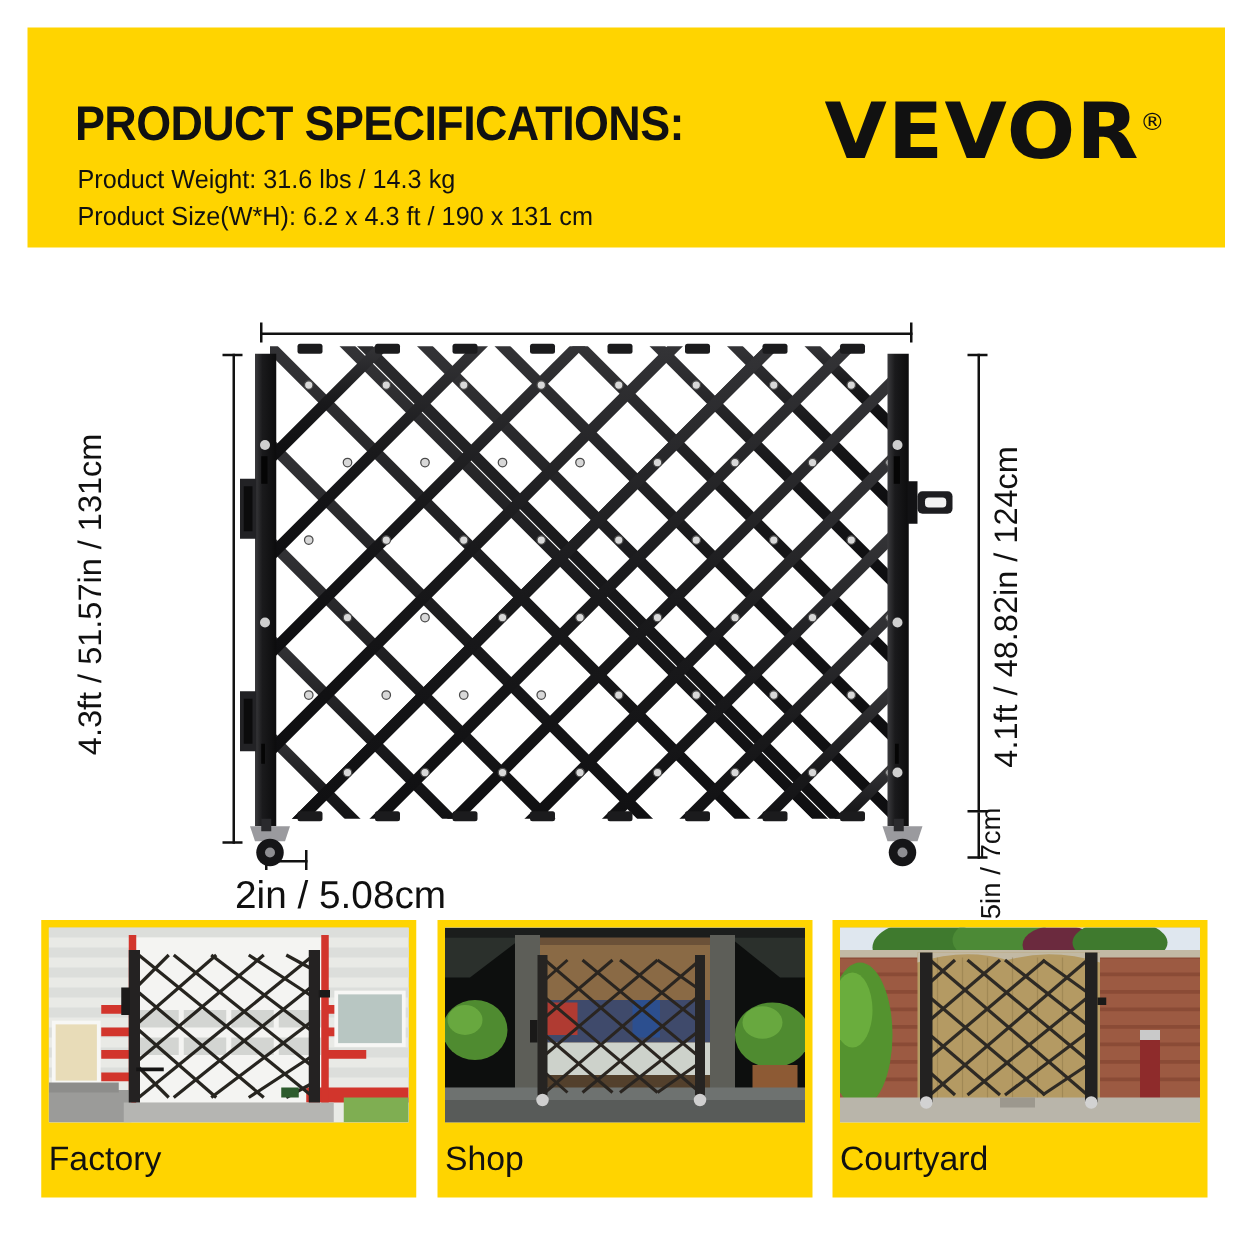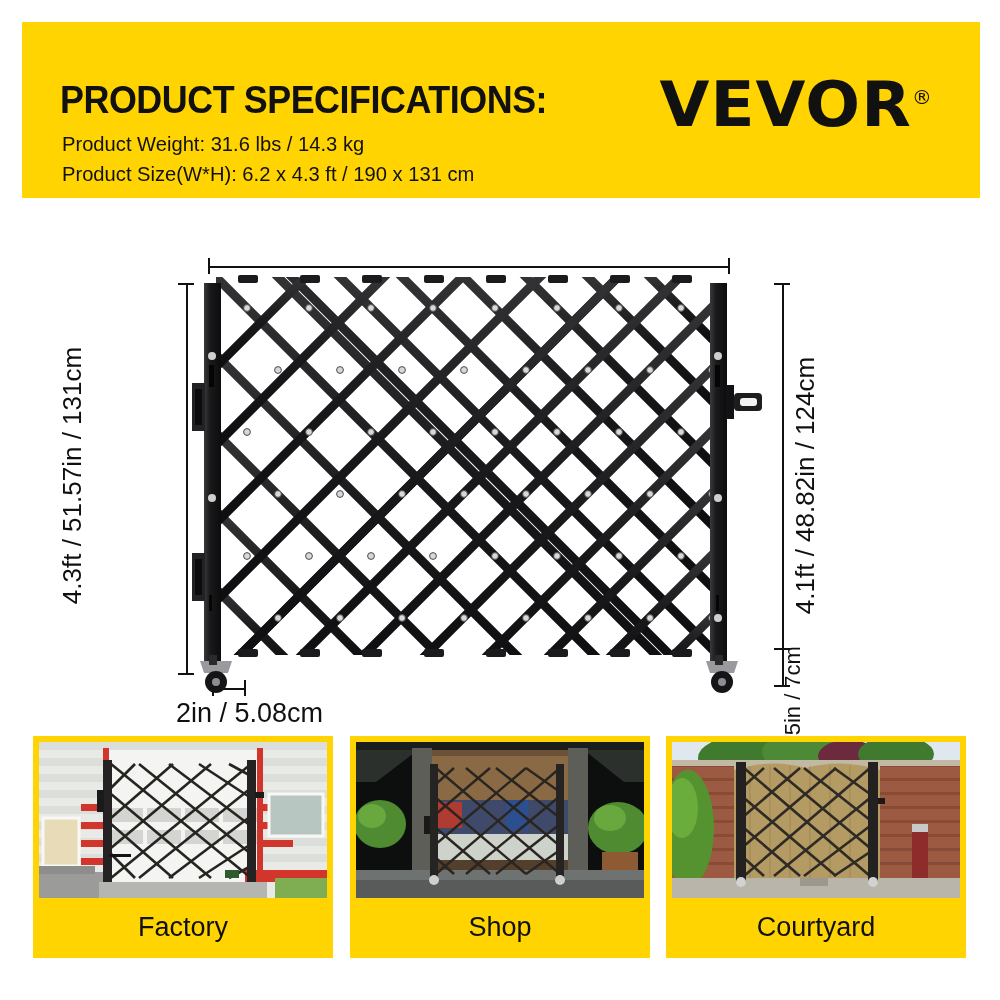--- a/index.html
+++ b/index.html
@@ -49,21 +49,21 @@
     transform:rotate(-90deg);font-size:26px;
   }
   .dim-right{
     left:665px;top:470px;width:280px;text-align:center;
     transform:rotate(-90deg);font-size:26px;
   }
   .dim-caster-r{
     left:723px;top:693px;width:140px;text-align:center;
     transform:rotate(-90deg);font-size:22px;
   }
-  .dim-bottom{left:176px;top:698px;font-size:27px;}
+  .dim-bottom{left:188px;top:698px;font-size:31px;}
 
   
   .rule{position:absolute;background:#111111;}
   .h-rule{height:2px;}
   .v-rule{width:2px;}
   .tick-v{width:2px;height:16px;background:#111111;position:absolute;}
   .tick-h{height:2px;width:16px;background:#111111;position:absolute;}
 
   
   .gate-stage{position:absolute;left:0;top:215px;width:1000px;height:510px;}
@@ -76,21 +76,21 @@
     padding:6px 6px 0 6px;
   }
   .thumb.t1{left:33px;}
   .thumb.t2{left:350px;}
   .thumb.t3{left:666px;}
   .thumb-photo{
     position:relative;width:288px;height:156px;overflow:hidden;
     background:#cfd3d0;
   }
   .thumb-cap{
-    width:100%;height:58px;line-height:58px;text-align:center;
+    width:100%;height:58px;line-height:58px;text-align:left;
     font-size:27px;color:#111111;
   }
 </style>
 </head>
 <body>
 
 <div class="page">
 
   <div class="header-band">
     <div class="spec-title">PRODUCT SPECIFICATIONS:</div>

